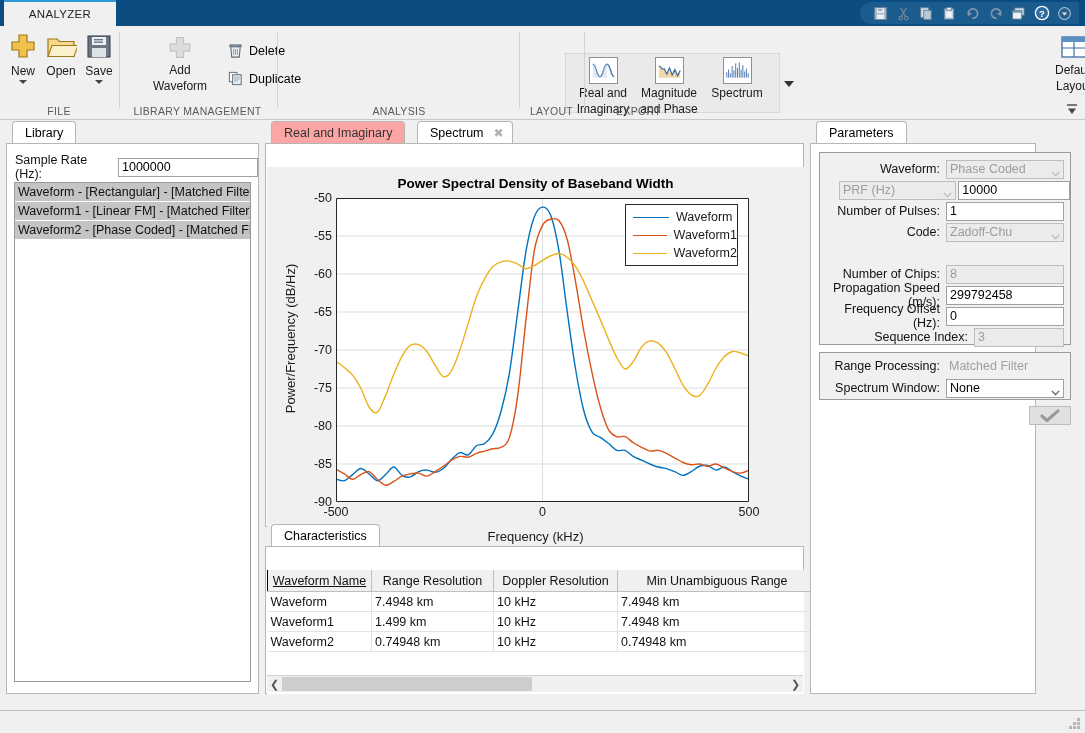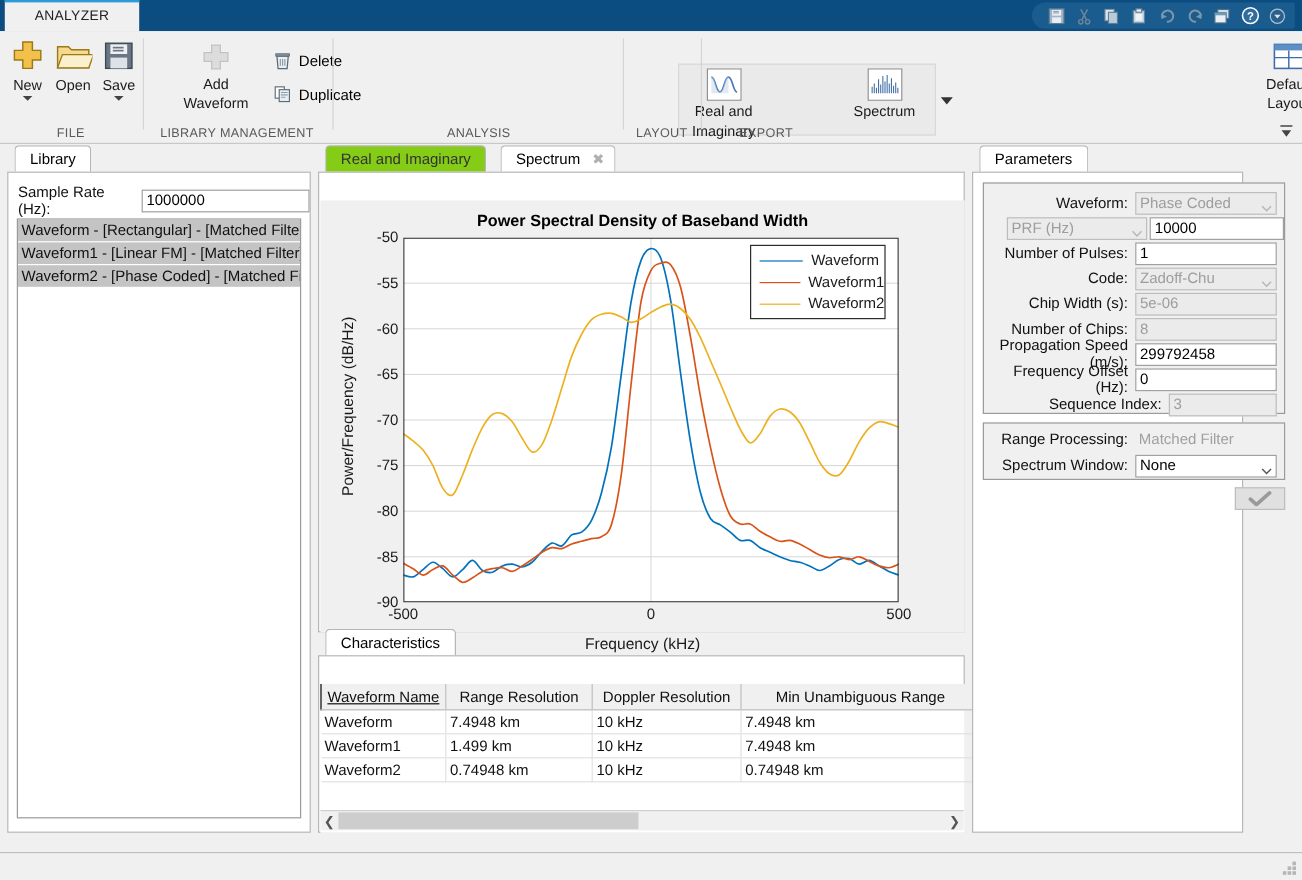--- a/index.html
+++ b/index.html
@@ -35,21 +35,21 @@
   .gicon{border:1px solid #909090;background:#fff;box-sizing:border-box;}
   .collapse{position:absolute;right:6px;bottom:3px;width:14px;height:13px;cursor:default;}
   .ana-more{position:absolute;left:505px;top:55px;width:0;height:0;
     border-left:5px solid transparent;border-right:5px solid transparent;border-top:6px solid #333;cursor:default;}
   
   .panel-tabbar{position:absolute;height:23px;}
   .ptab{position:absolute;top:0;height:23px;box-sizing:border-box;
     display:flex;align-items:center;padding:0 12px;font-size:12.5px;
     border:1px solid #b6b6b6;border-bottom:none;border-radius:4px 4px 0 0;background:#e3e3e3;color:#333;cursor:default;}
   .ptab.active{background:#fff;border-color:#b6b6b6;color:#000;}
-  .ptab.doc{background:#84cc16;}
+  .ptab.doc{background:#fca5a5;}
   .panel-body{position:absolute;background:#fff;border:1px solid #b6b6b6;box-sizing:border-box;}
   
   #library-panel{left:6px;top:143px;width:253px;height:551px;}
   .srate-row{position:absolute;left:8px;top:9px;display:flex;align-items:center;gap:6px;}
   .srate-label{font-size:12.5px;color:#111;}
   .srate-input{width:140px;height:19px;border:1px solid #a0a0a0;box-sizing:border-box;
     font-family:"Liberation Sans",sans-serif;font-size:12.5px;padding:0 3px;background:#fff;color:#000;outline:none;}
   .wf-list{position:absolute;left:7px;top:38px;width:237px;height:500px;
     border:1px solid #9a9a9a;box-sizing:border-box;background:#fff;overflow:hidden;}
   .wf-item{height:18px;line-height:18px;background:#c4c4c4;color:#111;font-size:12.5px;
@@ -235,20 +235,29 @@
   <div class="rgroup" style="left:279px;width:240px;">
     <div class="analysis-box"></div>
     <div class="rbtn" style="left:292px;top:31px;width:64px;">
       <svg class="gicon" width="29" height="27" viewBox="0 0 30 28">
           <rect x="0" y="0" width="30" height="28" fill="#fff"></rect>
           <path d="M3 7 C7 7 7 21 11 21 C15 21 15 7 19 7 C23 7 23 21 27 21" stroke="#4a79b5" stroke-width="1.6" fill="none"></path>
           <path d="M3 7 C7 7 7 21 11 21 C15 21 15 7 19 7 L19 22 L3 22 Z" fill="#c8d7ea" opacity=".55"></path>
         </svg>
       <div class="lbl">Real and</div>
       <div class="lbl">Imaginary</div>
+    </div>
+    <div class="rbtn" style="left:357px;top:31px;width:66px;">
+      <svg class="gicon" width="29" height="27" viewBox="0 0 30 28">
+          <rect x="0" y="0" width="30" height="28" fill="#fff"></rect>
+          <path d="M3 22 L3 9 C6 9 6 14 9 12 L12 18 L15 11 L18 19 L21 13 L24 20 L27 14 L27 22 Z" fill="#f3d9a6"></path>
+          <path d="M3 9 C6 9 6 14 9 12 L12 18 L15 11 L18 19 L21 13 L24 20 L27 14" stroke="#3f6da8" stroke-width="1.4" fill="none"></path>
+        </svg>
+      <div class="lbl">Magnitude</div>
+      <div class="lbl">and Phase</div>
     </div>
     <div class="rbtn" style="left:428px;top:31px;width:60px;">
       <svg class="gicon" width="29" height="27" viewBox="0 0 30 28">
           <rect x="0" y="0" width="30" height="28" fill="#fff"></rect>
           <g stroke="#3f6da8" stroke-width="1">
             <path d="M3 22 V16 M5 22 V13 M7 22 V17 M9 22 V9 M11 22 V14 M13 22 V6 M15 22 V11 M17 22 V5 M19 22 V13 M21 22 V8 M23 22 V15 M25 22 V12 M27 22 V17"></path>
           </g>
         </svg>
       <div class="lbl">Spectrum</div>
     </div>
@@ -432,24 +441,20 @@
       <div class="prow" style="top: 48px;">
         <div class="plabel">Number of Pulses:</div>
         <div class="pfield" style="width: 118px; margin-left: 2px;">1</div>
       </div>
       <div class="prow" style="top: 69px;">
         <div class="plabel">Code:</div>
         <div class="pfield disabled pselect" style="width: 118px; margin-left: 2px;">Zadoff-Chu<span class="arrow"><svg width="9" height="6" viewBox="0 0 9 6">
               <path d="M.8.8 L4.5 4.6 L8.2 .8" stroke="#b5b5b5" stroke-width="1.2" fill="none"></path>
             </svg></span></div>
       </div>
-      <div class="prow" style="top: 90px;">
-        <div class="plabel">Chip Width (s):</div>
-        <div class="pfield disabled" style="width: 118px; margin-left: 2px;">5e-06</div>
-      </div>
       <div class="prow" style="top: 111px;">
         <div class="plabel">Number of Chips:</div>
         <div class="pfield disabled" style="width: 118px; margin-left: 2px;">8</div>
       </div>
       <div class="prow" style="top: 132px;">
         <div class="plabel">Propagation Speed (m/s):</div>
         <div class="pfield" style="width: 118px; margin-left: 2px;">299792458</div>
       </div>
       <div class="prow" style="top: 153px;">
         <div class="plabel">Frequency Offset (Hz):</div>

